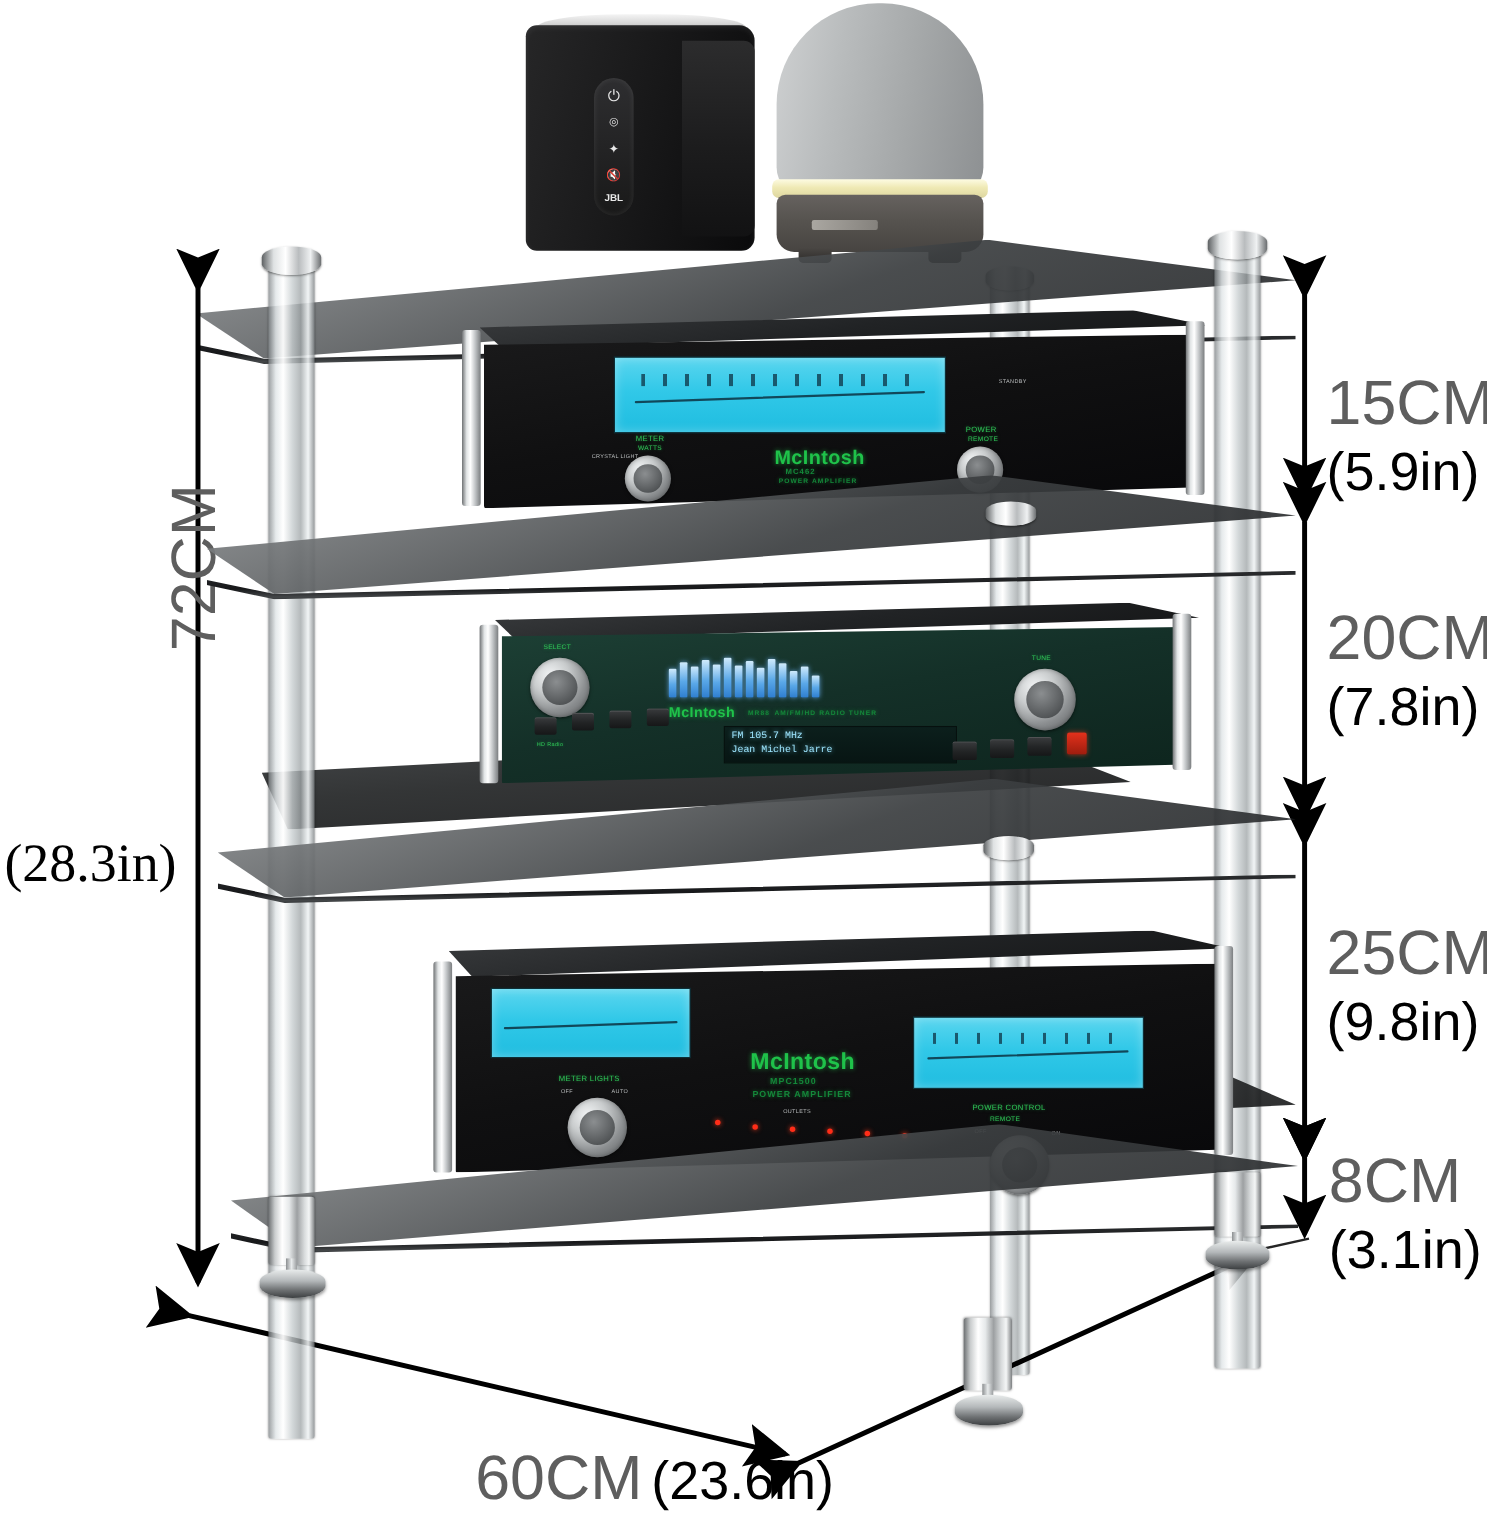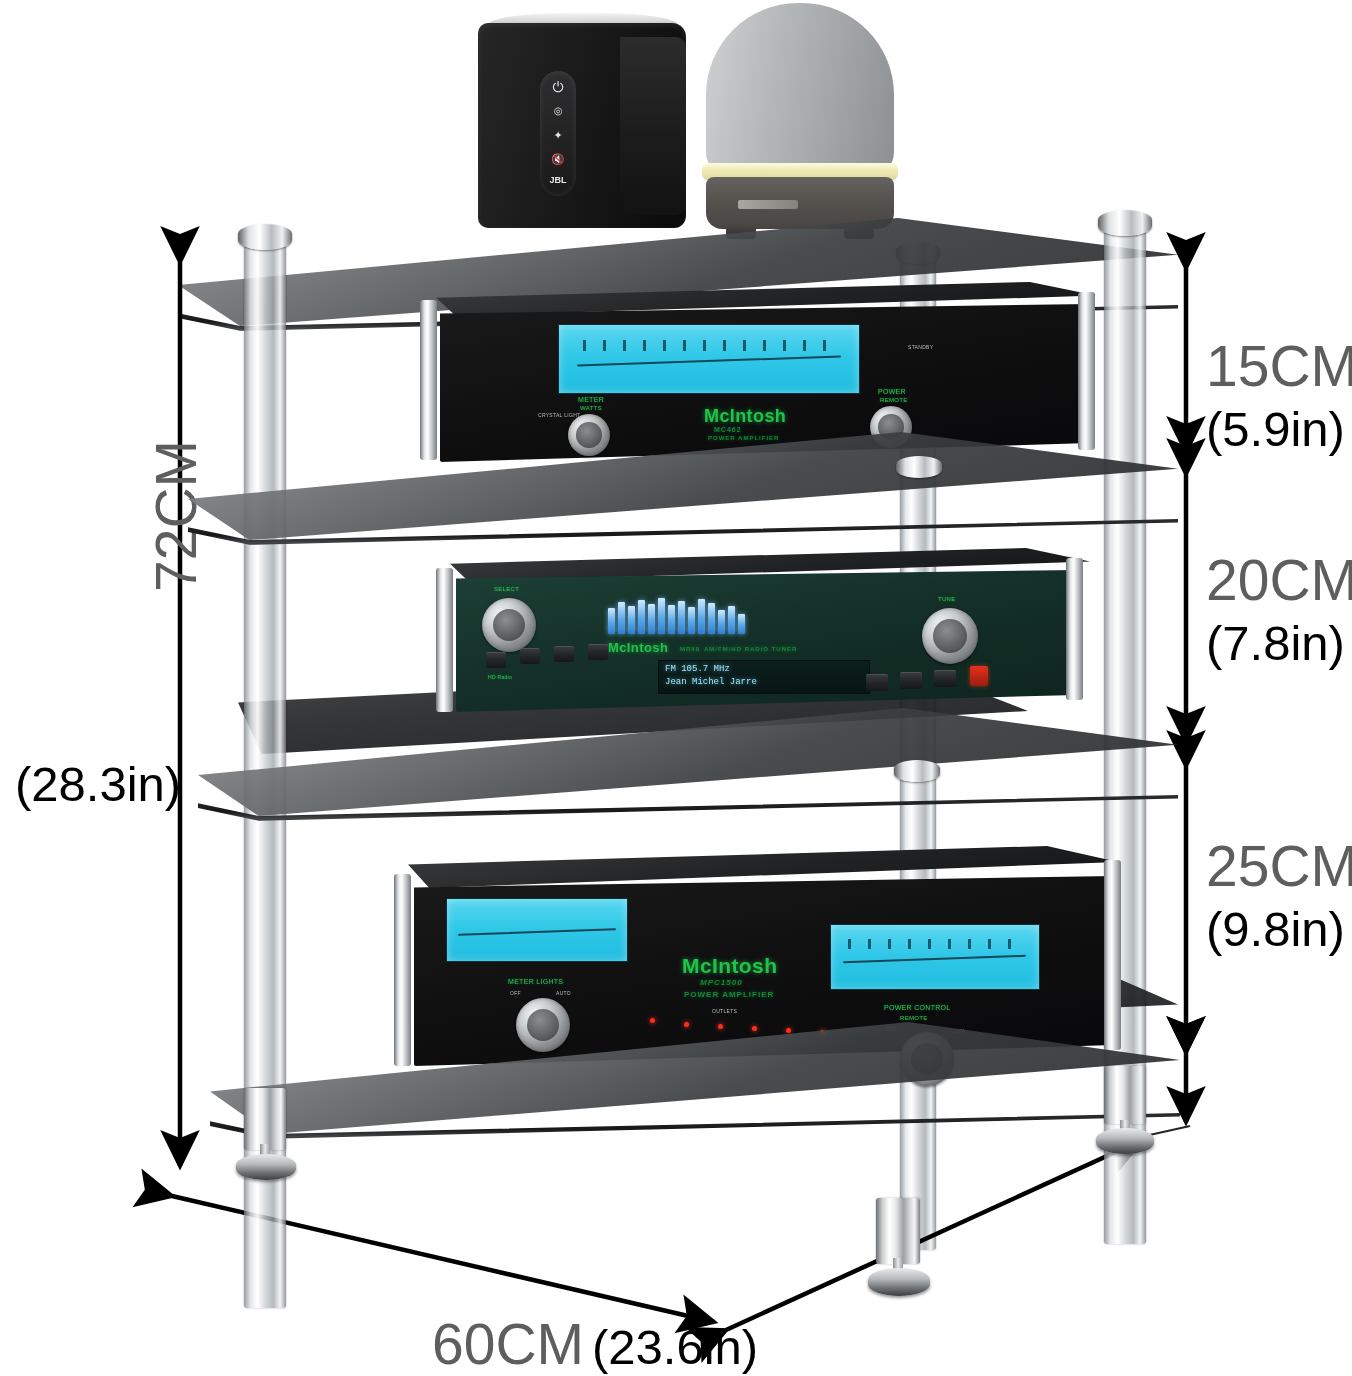--- a/index.html
+++ b/index.html
@@ -291,21 +291,21 @@
 
       <div class="vu" style="left:52px;top:42px;width:180px;height:62px;">
         <div class="nd"></div>
       </div>
       <div class="vu" style="left:436px;top:68px;width:208px;height:64px;">
         <div class="ticks"></div>
         <div class="nd"></div>
       </div>
 
       <div class="mclogo" style="left:288px;top:98px;font-size:21px;">McIntosh</div>
-      <div class="mcsub" style="left:306px;top:122px;font-size:8px;font-style:italic;">MPC1500</div>
+      <div class="mcsub" style="left:306px;top:122px;font-size:8px;">MPC1500</div>
       <div class="mcsub" style="left:290px;top:134px;font-size:8px;">POWER AMPLIFIER</div>
 
       <div class="grnlbl" style="left:114px;top:122px;font-size:7px;">METER LIGHTS</div>
       <div class="smalllbl" style="left:116px;top:134px;font-size:5px;">OFF</div>
       <div class="smalllbl" style="left:162px;top:134px;font-size:5px;">AUTO</div>
       <div class="knob" style="left:122px;top:142px;width:54px;height:54px;">
         <div class="inner"></div>
       </div>
 
       <div class="smalllbl" style="left:318px;top:152px;font-size:5px;">OUTLETS</div>
@@ -366,39 +366,43 @@
     <line x1="172" y1="1196" x2="714" y2="1322" stroke="#000" stroke-width="4.5" marker-start="url(#ahs)" marker-end="url(#ahs)"></line>
 
     <line x1="726" y1="1330" x2="1142" y2="1140" stroke="#000" stroke-width="4.5" marker-start="url(#ahs)" marker-end="url(#ahs)"></line>
 
     <line x1="1136" y1="1138" x2="1190" y2="1126" stroke="#000" stroke-width="2.2" opacity=".85"></line>
   </svg>
 
   <div class="dim" style="left:148px;top:592px;">
     <span class="cm rot" style="display:inline-block;">72CM</span>
   </div>
-  <div class="dim" style="left:15px;top:760px;">
+  <div class="dim" style="left:4px;top:760px;font-family:Liberation Serif, serif;">
     <span class="inch">(28.3in)</span>
   </div>
 
   <div class="dim dim-stack" style="left:1206px;top:338px;">
     <span class="cm">15CM</span>
     <span class="inch">(5.9in)</span>
   </div>
 
   <div class="dim dim-stack" style="left:1206px;top:552px;">
     <span class="cm">20CM</span>
     <span class="inch">(7.8in)</span>
   </div>
 
   <div class="dim dim-stack" style="left:1206px;top:838px;">
     <span class="cm">25CM</span>
     <span class="inch">(9.8in)</span>
   </div>
 
+  <div class="dim dim-stack" style="left:1208px;top:1046px;">
+    <span class="cm">8CM</span>
+    <span class="inch">(3.1in)</span>
+  </div>
 
 
   <div class="dim" style="left:432px;top:1316px;display:flex;align-items:baseline;">
     <span class="cm">60CM</span>
     <span class="inch" style="margin-left:8px;">(23.6in)</span>
   </div>
 
 </div>
 
 </body></html>

